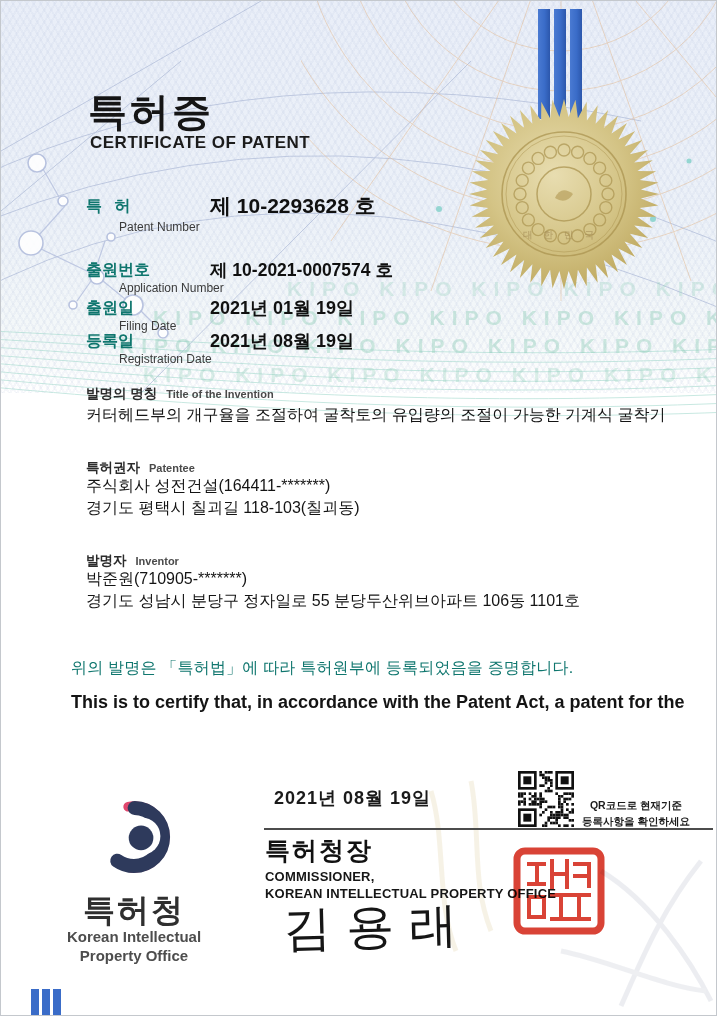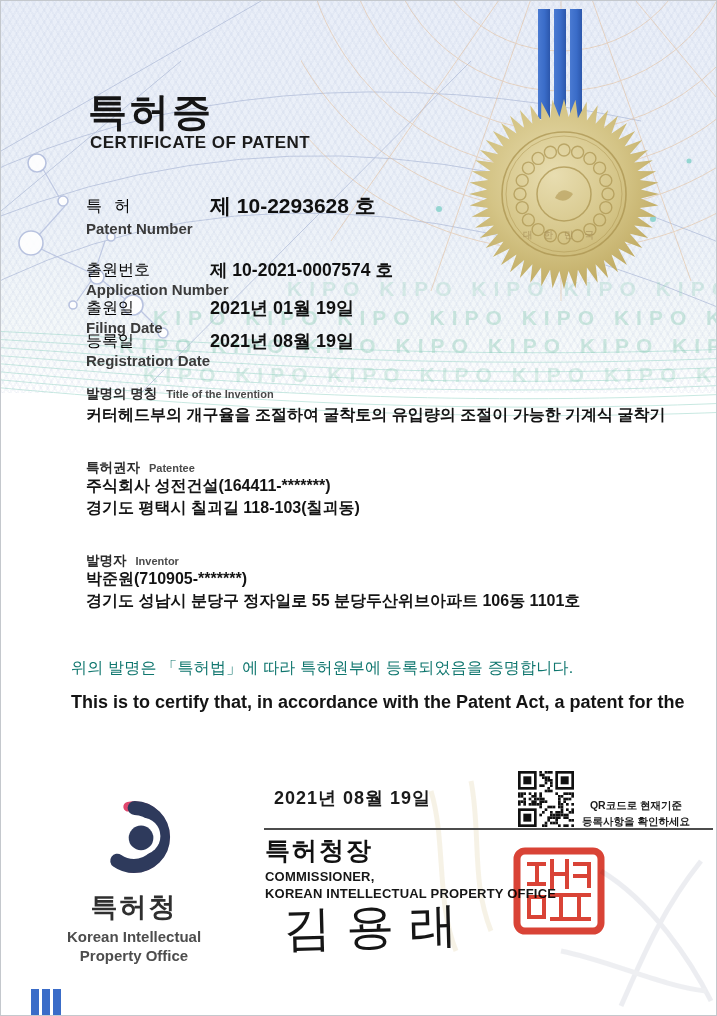--- a/index.html
+++ b/index.html
@@ -17,38 +17,38 @@
   svg.bg{position:absolute;left:0;top:0;pointer-events:none;}
   .wm-row{position:absolute;font-weight:700;font-size:21px;letter-spacing:7px;
     color:rgba(142,205,184,.42);white-space:nowrap;}
   
   .ribbon{position:absolute;top:8px;width:12px;height:110px;
     background:linear-gradient(90deg,#4a7ad2 0%,#3a6cc8 55%,#2c57ac 100%);}
   
   .title-ko{font-size:39px;font-weight:700;color:#151515;letter-spacing:3px;}
   .title-en{font-size:17px;font-weight:700;color:#1c1c1c;letter-spacing:.5px;text-align:center;}
   
-  .lbl-ko{font-size:16px;font-weight:400;color:#000000;}
-  .lbl-en{font-size:15px;font-weight:700;color:#3a3a3a;}
+  .lbl-ko{font-size:16px;font-weight:700;color:#0f766e;}
+  .lbl-en{font-size:12px;font-weight:400;color:#3a3a3a;margin-left:33px;}
   .val{font-weight:700;color:#101010;white-space:nowrap;}
   .sec-label{font-size:13.5px;font-weight:700;color:#2b2b2b;}
   .sec-label .en{font-size:11px;font-weight:700;color:#4a4a4a;margin-left:9px;}
-  .body-line{font-size:16px;font-weight:700;color:#141414;white-space:nowrap;text-align:center;}
+  .body-line{font-size:16px;font-weight:400;color:#141414;white-space:nowrap;text-align:center;}
   .stmt-ko{font-size:16px;font-weight:400;color:#0f766e;letter-spacing:.2px;}
   .stmt-en{font-size:18px;font-weight:700;color:#141414;}
   
   .issue-date{font-size:18px;font-weight:600;color:#1a1a1a;letter-spacing:1px;}
   .qr-cap{font-size:10.5px;font-weight:700;color:#1d1d1d;line-height:1.5;}
   .divider{position:absolute;left:263px;top:827px;width:449px;height:2px;background:#4c4c4c;}
   .comm-ko{font-size:25px;font-weight:700;color:#111;letter-spacing:2px;text-align:center;}
   .comm-en{font-size:13px;font-weight:700;color:#161616;letter-spacing:.2px;}
   .signature{font-size:48px;font-weight:400;color:#161616;letter-spacing:15px;
     transform:rotate(-1.5deg);font-family:"Liberation Serif","DejaVu Serif",serif;}
   
-  .logo-ko{width:140px;text-align:center;font-size:27px;font-weight:700;color:#2f2f2f;letter-spacing:2px;}
+  .logo-ko{width:140px;text-align:center;font-size:32px;font-weight:700;color:#2f2f2f;letter-spacing:2px;}
   .logo-en{width:140px;text-align:center;font-size:15px;font-weight:600;color:#4d4d4d;line-height:1.25;}
   .gold-text{font-size:9.5px;letter-spacing:11px;fill:#a8915a;opacity:.6;font-weight:700;}
 </style>
 </head>
 <body>
 
 <div class="page">
 
   <div class="bg-tint"></div>
 

